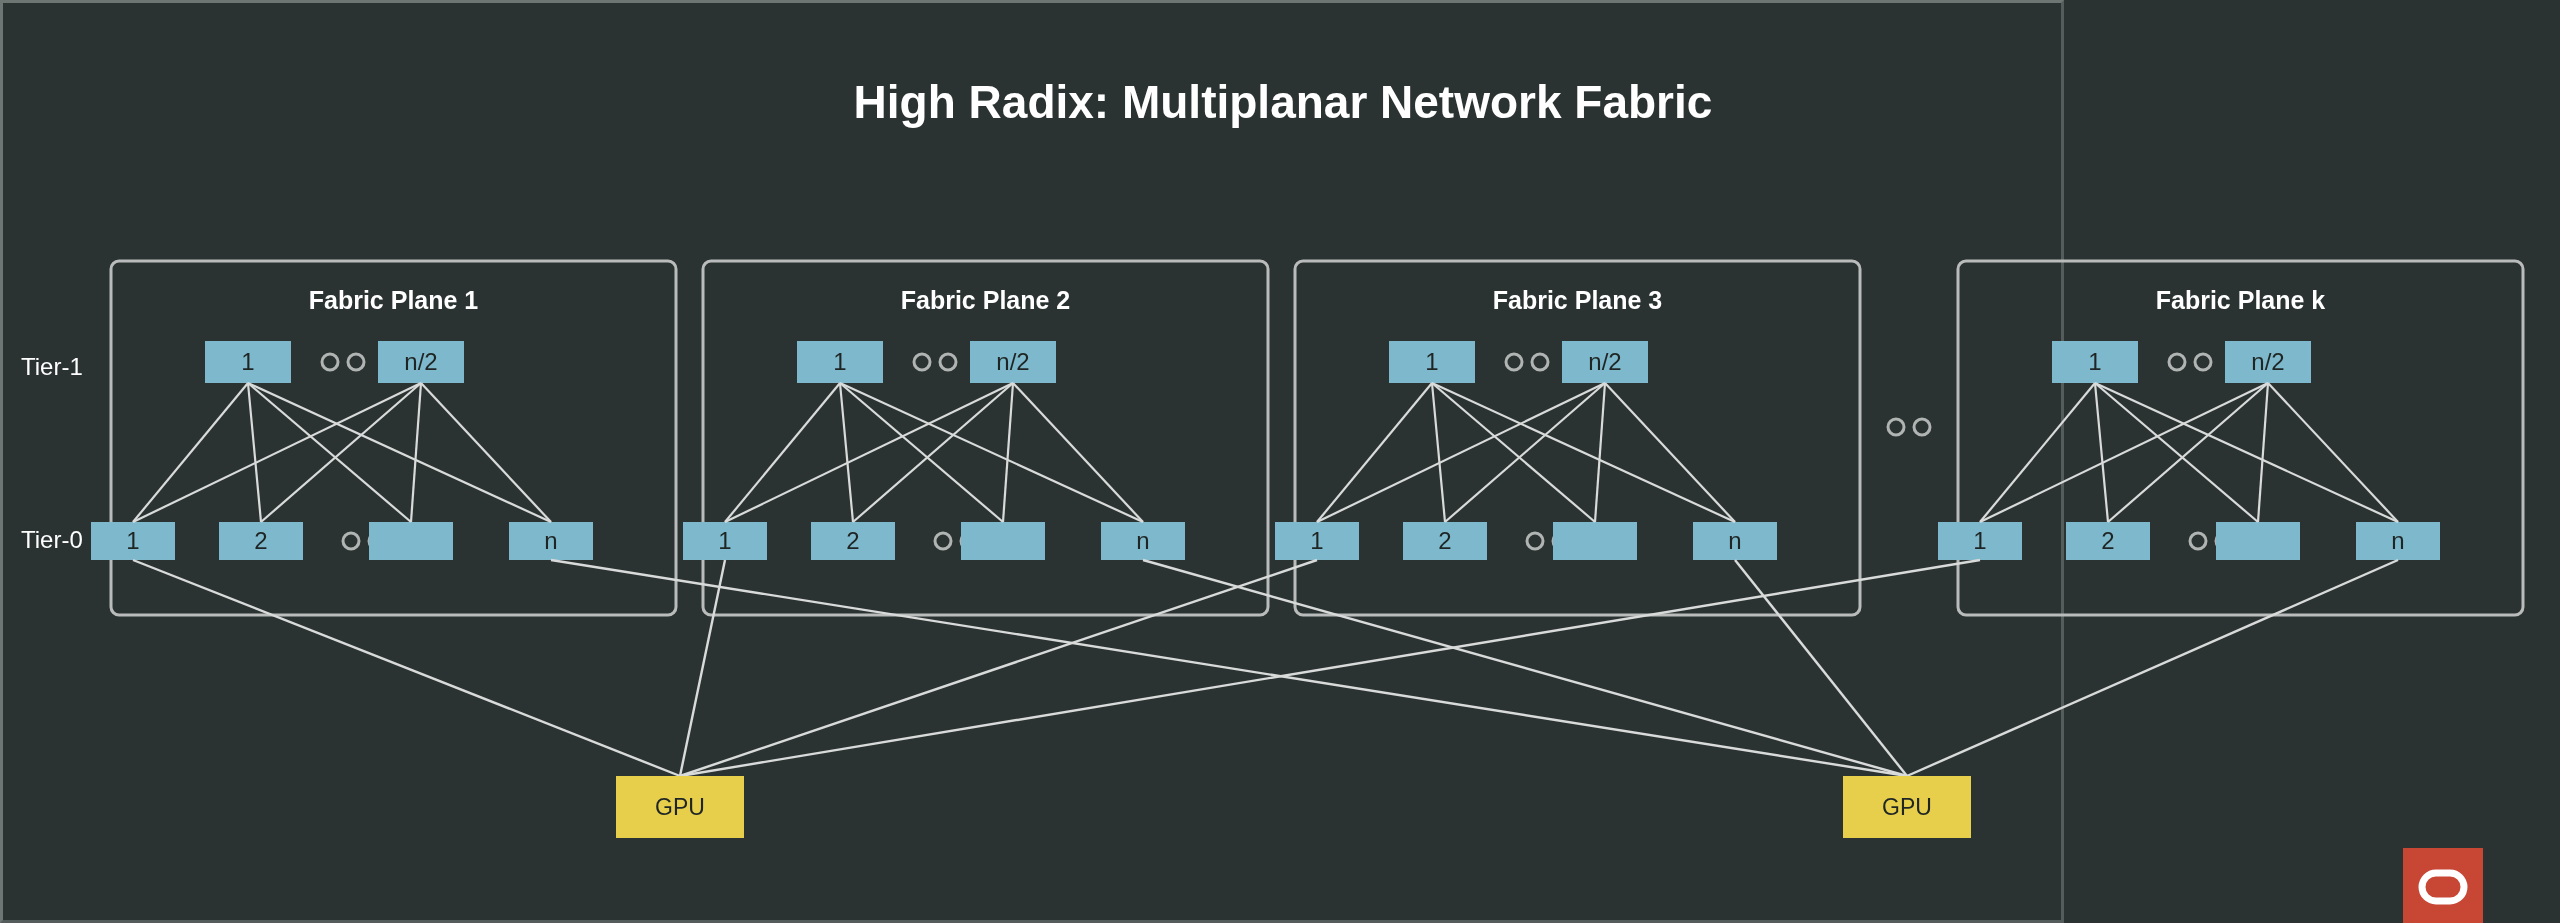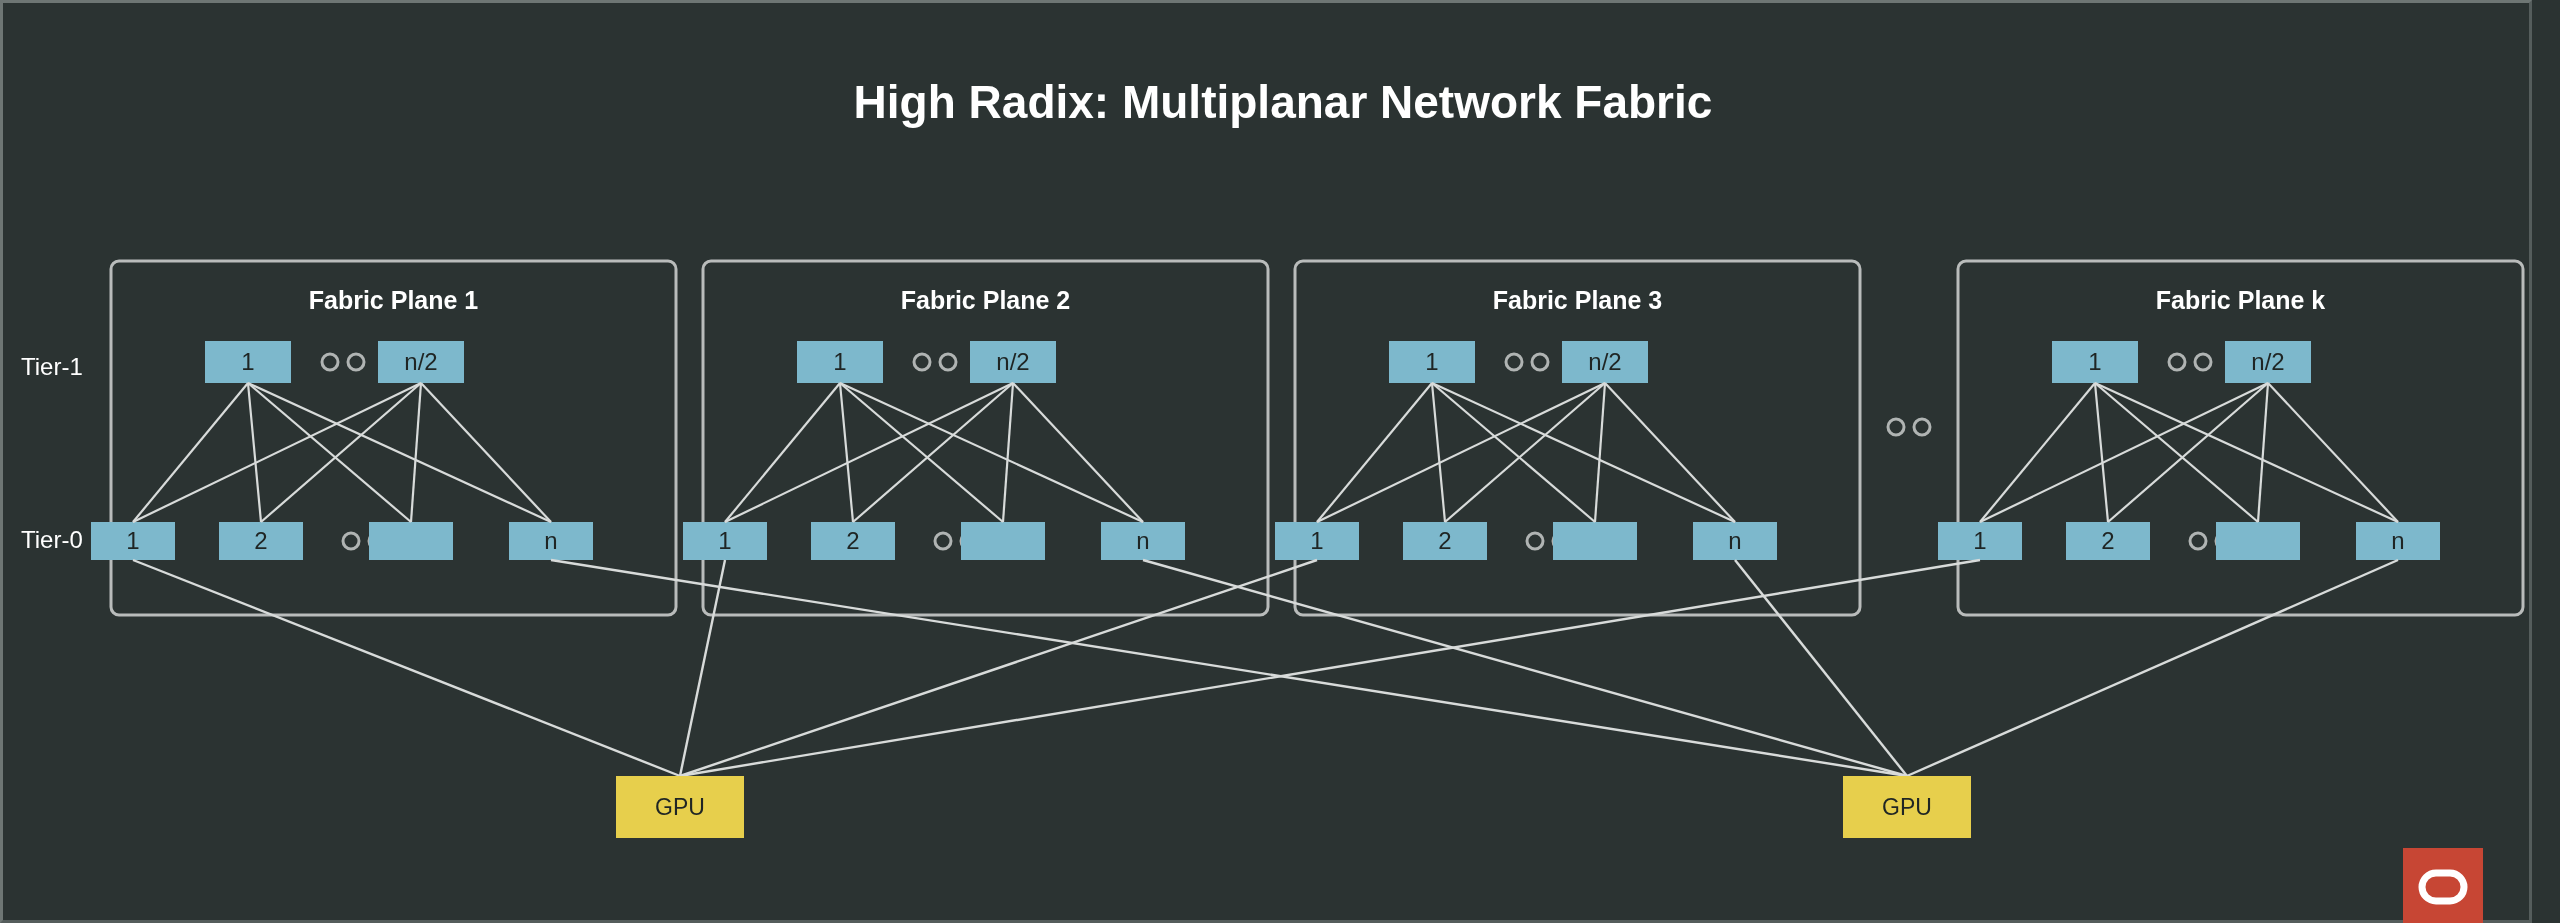--- a/index.html
+++ b/index.html
@@ -9,21 +9,21 @@
     background: #2b3332;
   }
   body {
     width: 2560px;
     height: 923px;
     overflow: hidden;
     font-family: "Liberation Sans", "DejaVu Sans", sans-serif;
   }
   #slide {
     position: relative;
-    width: 2532px;
+    width: 2064px;
     height: 923px;
     background: #2b3332;
     box-sizing: border-box;
     border-top: 3px solid #6e7674;
     border-left: 3px solid #6e7674;
     border-right: 3px solid #555d5c;
     border-bottom: 3px solid #555d5c;
   }
   #diagram {
     position: absolute;

